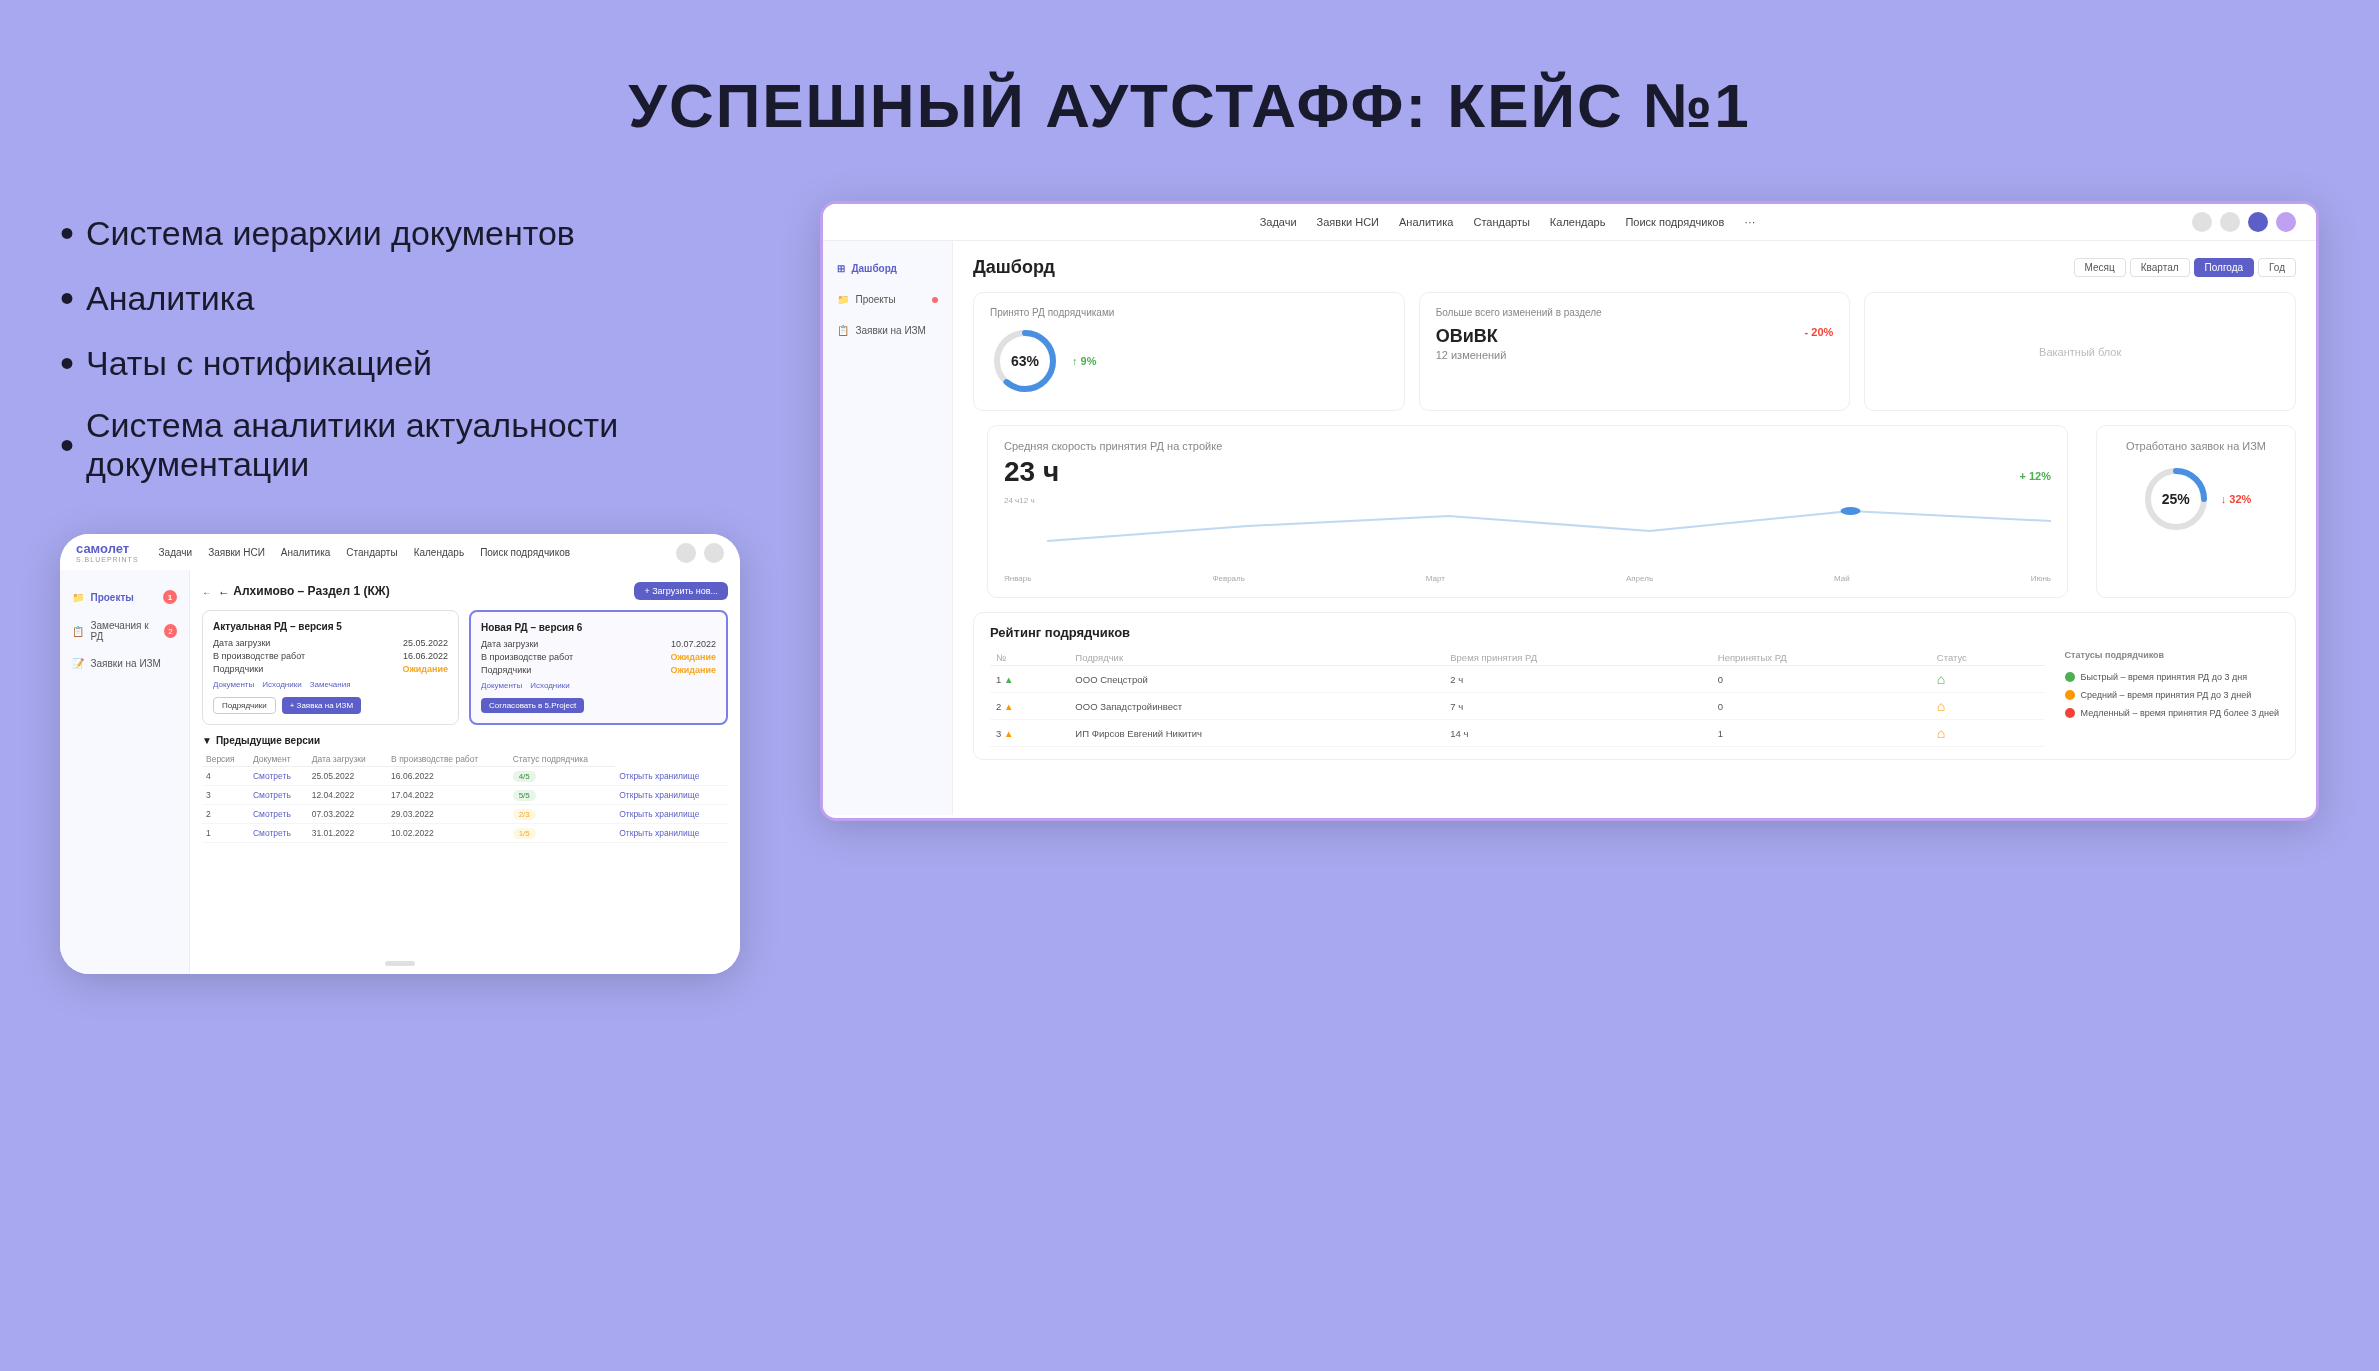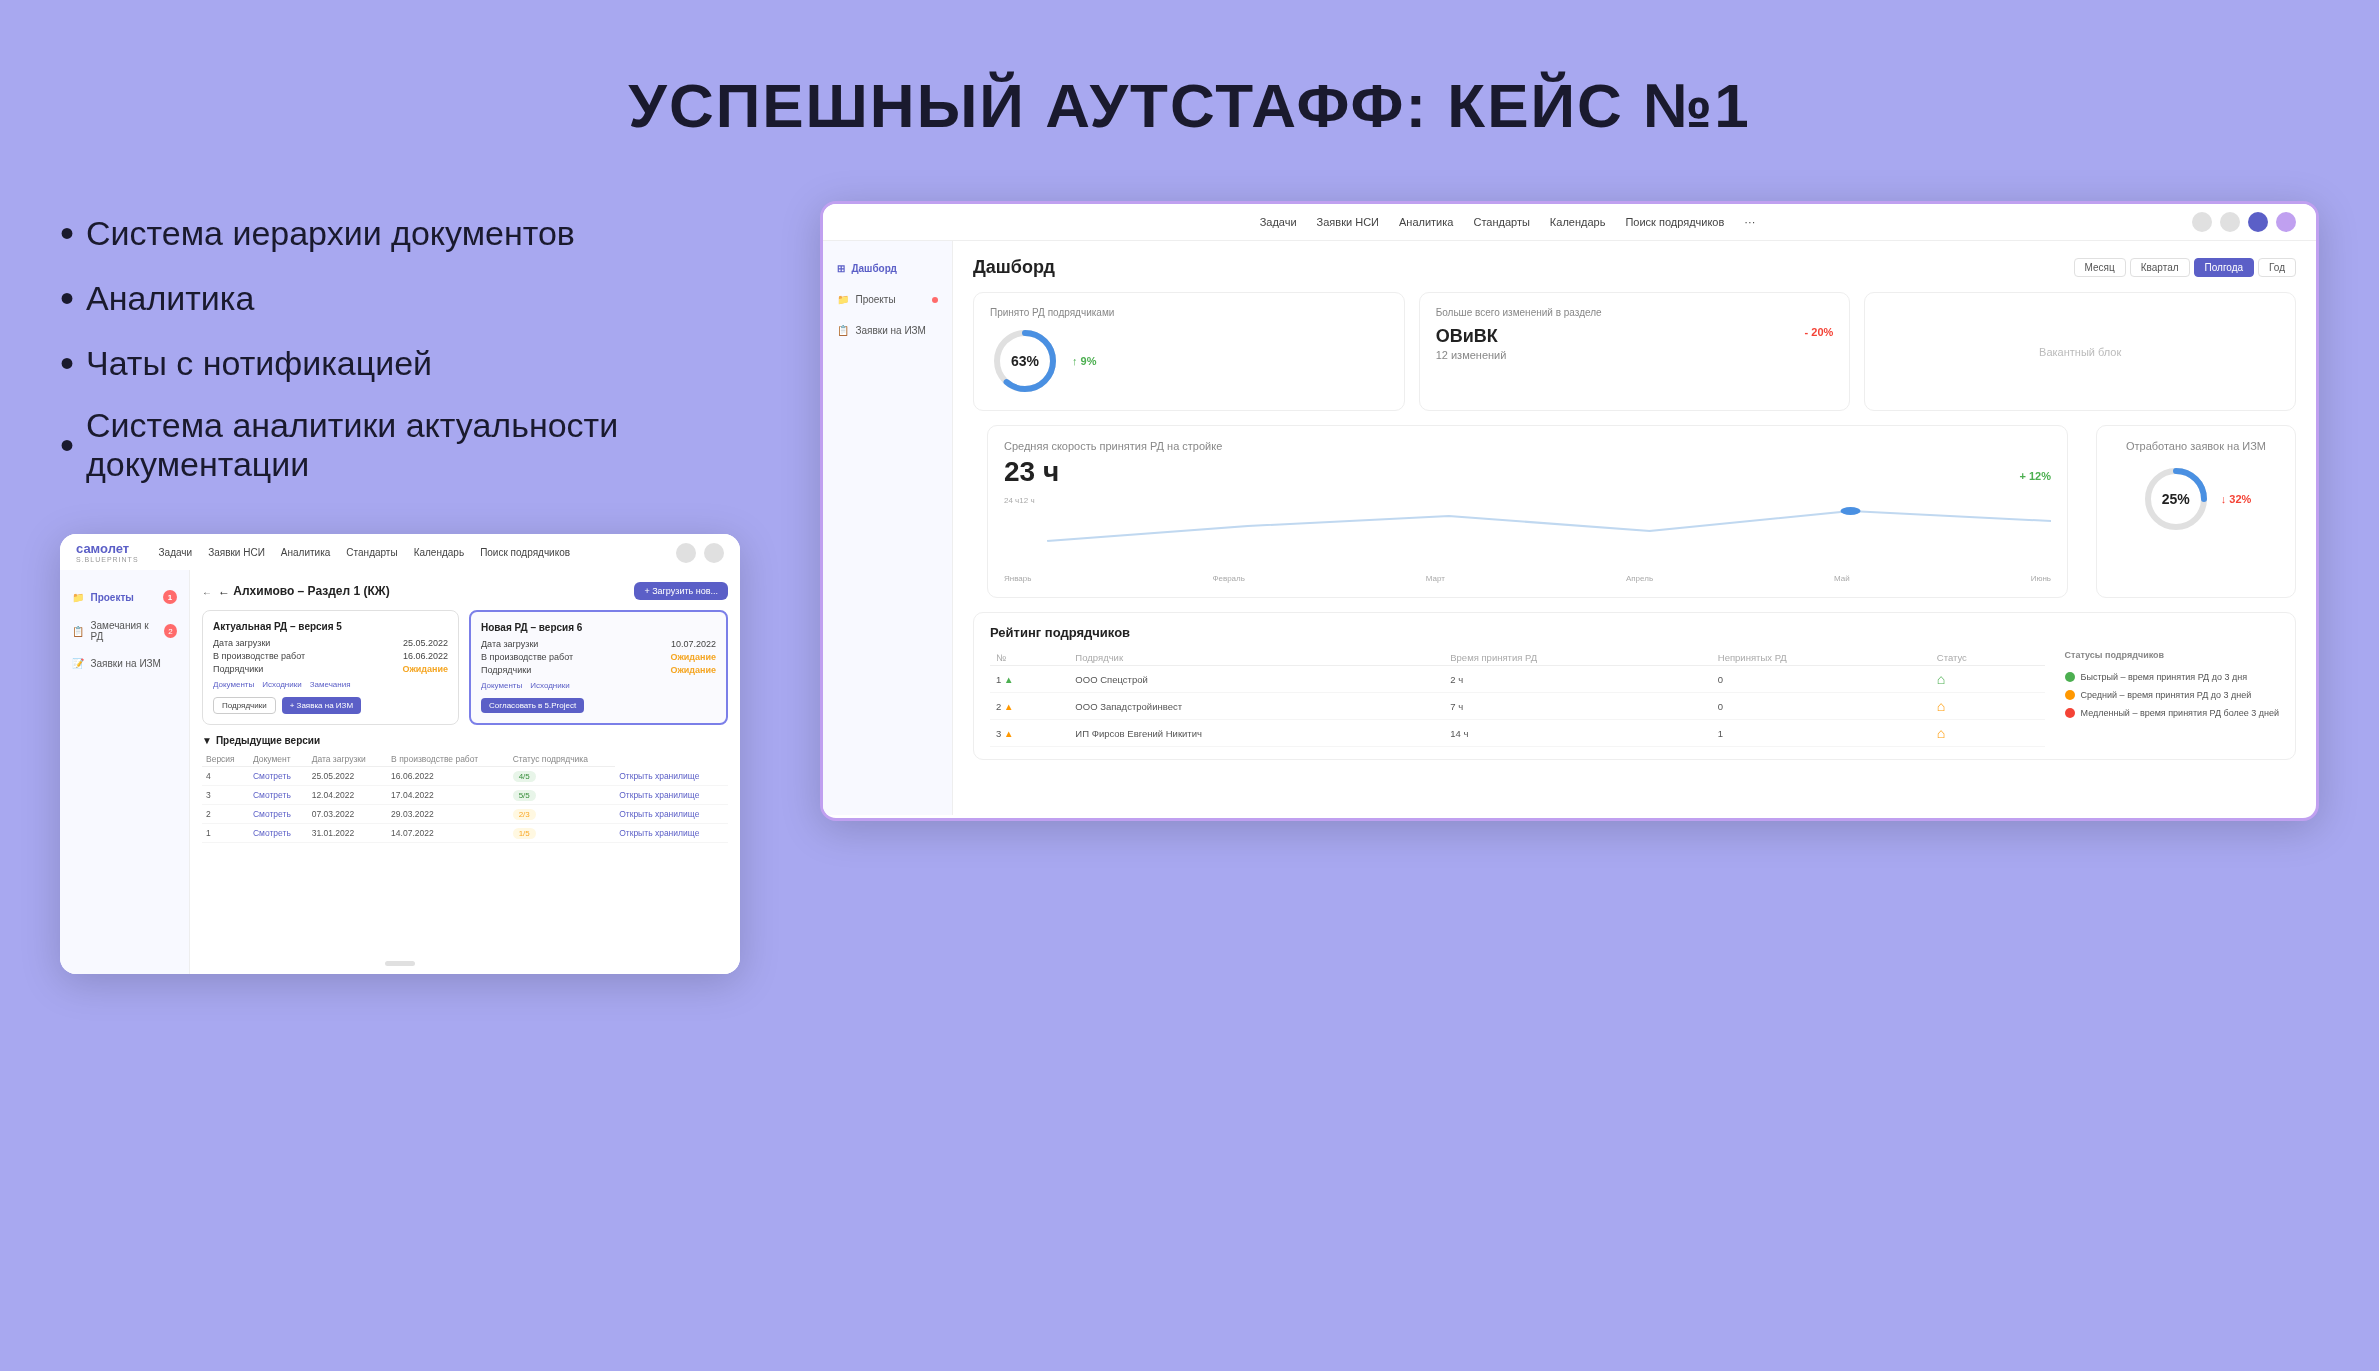--- a/index.html
+++ b/index.html
@@ -39,21 +39,21 @@
 
     .bullet-list li::before {
       content: '•';
       font-size: 40px;
       color: #1a1a2e;
     }
 
     
     .app-screenshot-left {
       background: #fff;
-      border-radius: 16px;
+      border-radius: 29px;
       box-shadow: 0 8px 40px rgba(0,0,0,0.18);
       width: 680px;
       height: 440px;
       overflow: hidden;
       position: relative;
       margin-top: 10px;
     }
 
     .app-nav-left {
       background: #fff;
@@ -777,21 +777,21 @@
                   <td><a class="ver-link">Смотреть</a></td>
                   <td>07.03.2022</td>
                   <td>29.03.2022</td>
                   <td><span class="badge-yellow">2/3</span></td>
                   <td><span class="storage-link">Открыть хранилище</span></td>
                 </tr>
                 <tr>
                   <td>1</td>
                   <td><a class="ver-link">Смотреть</a></td>
                   <td>31.01.2022</td>
-                  <td>14.07.2022</td>
+                  <td>10.02.2022</td>
                   <td><span class="badge-yellow">1/5</span></td>
                   <td><span class="storage-link">Открыть хранилище</span></td>
                 </tr>
               </tbody>
             </table>
           </div>
         </div>
 
         <div class="bottom-scroll-indicator"></div>
       </div>

